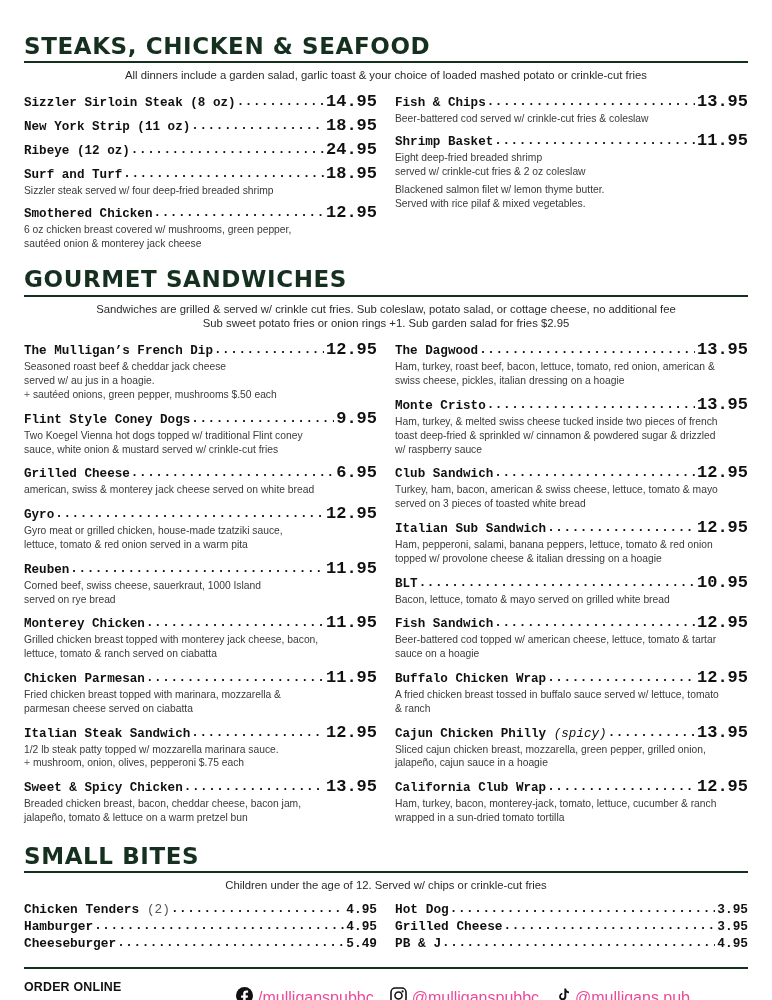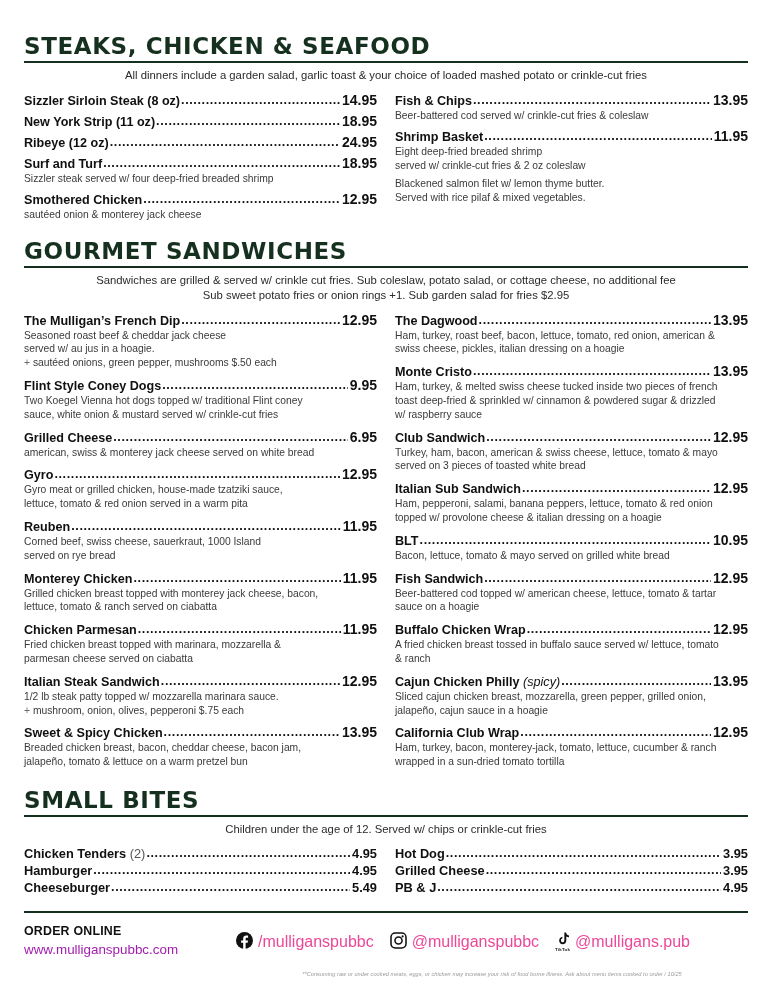--- a/index.html
+++ b/index.html
@@ -61,20 +61,21 @@
     margin-top: 9px;
   }
   .col { flex: 1 1 0; min-width: 0; }
 
   
   .item { margin-bottom: 7px; }
   .item-line {
     display: flex;
     align-items: baseline;
     width: 100%;
+    font-family: Liberation Mono, monospace;
   }
   .item-name {
     font-weight: 700;
     font-size: 12.6px;
     color: #101010;
     white-space: nowrap;
     flex: 0 0 auto;
   }
   .item-name .qual {
     font-weight: 400;
@@ -97,21 +98,21 @@
     font-size: 12.6px;
     font-weight: 700;
     letter-spacing: 0.6px;
     color: #111;
     display: block;
     white-space: nowrap;
     line-height: 11px;
   }
   .item-price {
     font-weight: 700;
-    font-size: 14px;
+    font-size: 17px;
     color: #101010;
     white-space: nowrap;
     flex: 0 0 auto;
     padding-left: 1px;
   }
   .item-desc {
     font-size: 10.3px;
     color: #3a3a3a;
     line-height: 1.34;
     margin-top: 1px;
@@ -250,20 +251,21 @@
               <span class="d-line">Sizzler steak served w/ four deep-fried breaded shrimp</span>
             </div>
           </div>
           <div class="item">
             <div class="item-line">
               <span class="item-name">Smothered Chicken</span>
               <span class="leader"></span>
               <span class="item-price">12.95</span>
             </div>
             <div class="item-desc">
+              <span class="d-line">6 oz chicken breast covered w/ mushrooms, green pepper,</span>
               <span class="d-line">sautéed onion &amp; monterey jack cheese</span>
             </div>
           </div>
         </div>
       <div class="col" id="s0-right">
           <div class="item">
             <div class="item-line">
               <span class="item-name">Fish &amp; Chips</span>
               <span class="leader"></span>
               <span class="item-price">13.95</span>

